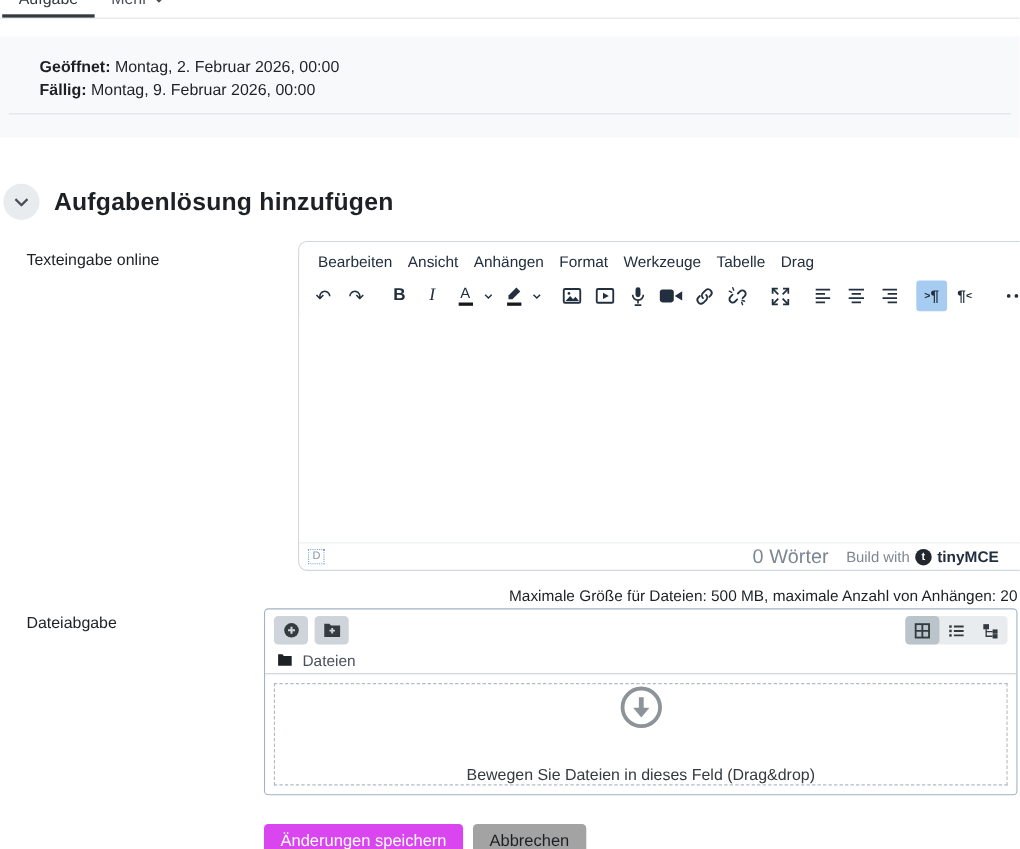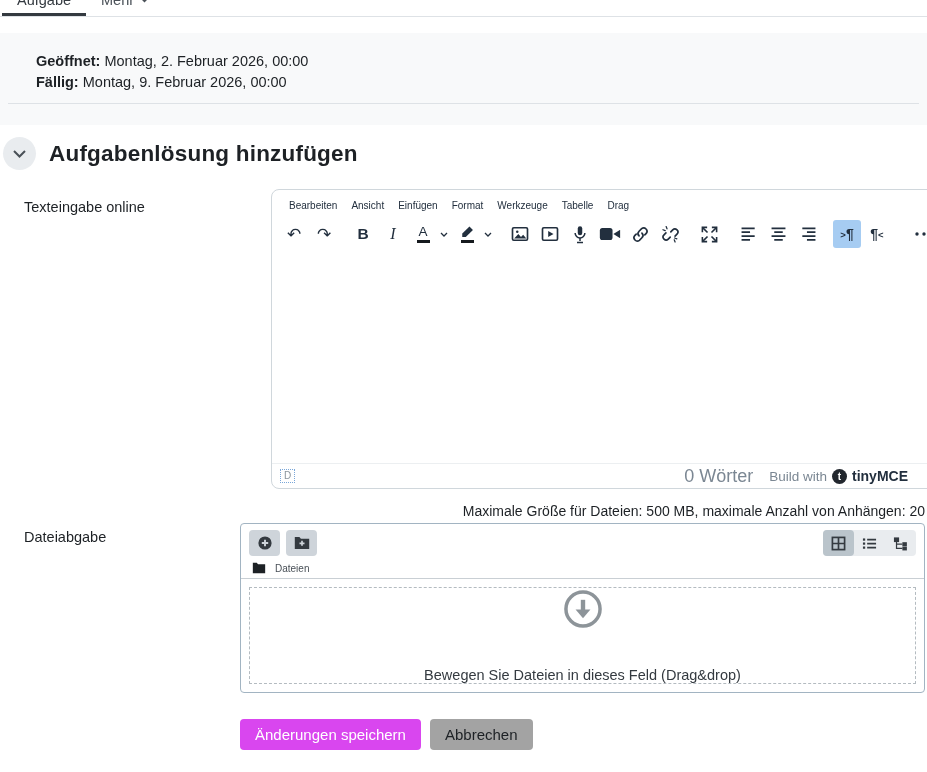--- a/index.html
+++ b/index.html
@@ -11,35 +11,35 @@
   .tab { font-size:14.5px; color:#495057; padding:6px 15px 8px; cursor:pointer; display:flex; align-items:center; gap:6px; }
   .tab.active { color:#343a40; border-bottom:3px solid #343a40; padding-bottom:5px; }
 
   
   .infobox { margin-top:16px; background:#f8f9fa; padding-top:18px; height:92px; }
   .infobox .line { padding:0 36px; font-size:14.5px; line-height:21px; color:#1d2125; }
   .infobox .lbl { font-weight:bold; }
   .infobox .divider { border-top:1px solid #dee2e6; margin:10px 8px 0; }
 
   
-  .secheader { margin-top:12px; display:flex; align-items:center; gap:13px; padding-left:3px; height:33px; }
+  .secheader { margin-top:42px; display:flex; align-items:center; gap:13px; padding-left:3px; height:33px; }
   .collapse-btn { width:33px; height:33px; border-radius:50%; background:#e9ecef; border:none;
     display:flex; align-items:center; justify-content:center; color:#495057; cursor:pointer; }
   .sectitle { font-size:22.5px; font-weight:bold; color:#1d2125; letter-spacing:.2px; }
 
   
   .formrow { display:flex; align-items:flex-start; }
   .flabel { width:240px; padding:10px 10px 0 24px; font-size:14.5px; color:#1d2125; flex:none; }
   .fcontrol { flex:1; margin-right:2px; }
 
   
   .editor { margin-top:19px;gap:31px; }
   .tiny { border:1px solid #d0d7dc; border-radius:8px; height:300px; display:flex; flex-direction:column; background:#fff; overflow:hidden; }
   .tiny-menu { display:flex; align-items:center; padding:6px 10px 2px; }
-  .tiny-menu .mitem { font-size:10px; color:#222f3e; padding:4px 7px; border-radius:3px; cursor:pointer; }
+  .tiny-menu .mitem { font-size:14px; color:#222f3e; padding:4px 7px; border-radius:3px; cursor:pointer; }
   .tiny-toolbar { display:flex; align-items:center; padding:2px 8px 4px; height:36px; color:#222f3e; }
   .tb-group { display:flex; align-items:center; gap:2px; margin-right:11px; }
   .tb-btn { min-width:28px; height:28px; padding:0 2px; display:flex; align-items:center; justify-content:center;
     border-radius:3px; color:#222f3e; cursor:pointer; }
   .tb-btn.active { background:#a6ccf2; }
   .tb-split { display:flex; align-items:center; gap:0; cursor:pointer; }
   .tb-chevron { width:14px; height:28px; display:flex; align-items:center; justify-content:center; color:#222f3e; }
   .glyph { font-size:17px; line-height:1; }
   .glyph-b { font-weight:bold; font-size:15.5px; }
   .glyph-i { font-family:"Liberation Serif", serif; font-style:italic; font-size:16px; }
@@ -63,21 +63,21 @@
   .filerow { margin-top:12px; }
   .limits { text-align:right; font-size:14px; color:#1d2125; line-height:20px; margin-bottom:2px; }
   .fm { border:1px solid #a2b4c2; border-radius:4px; height:170px; display:flex; flex-direction:column; background:#fff; }
   .fm-toolbar { display:flex; align-items:center; padding:6px 8px 4px; gap:6px; }
   .fm-btn { width:31px; height:26px; background:#ced4da; border:none; border-radius:4px;
     display:flex; align-items:center; justify-content:center; color:#343a40; cursor:pointer; }
   .fm-views { margin-left:auto; background:#e9ecef; border-radius:4px; display:flex; }
   .fm-view { width:31px; height:26px; display:flex; align-items:center; justify-content:center; border-radius:4px;
     color:#343a40; cursor:pointer; }
   .fm-view.active { background:#bac4cb; }
-  .fm-breadcrumb { display:flex; align-items:center; gap:9px; padding:2px 11px 4px; font-size:10px; color:#495057;
+  .fm-breadcrumb { display:flex; align-items:center; gap:9px; padding:2px 11px 4px; font-size:14px; color:#495057;
     border-bottom:1px solid #c9cfd4; }
   .fm-droparea { flex:1; margin:8px; border:1px dashed #b4bbc0; display:flex; flex-direction:column;
     align-items:center; justify-content:space-between; gap:11px; }
   .droptext { font-size:14.5px; color:#343a40; }
 
   
   .actions { margin-top:26px; margin-left:240px; display:flex; gap:9px; }
   .btn { border:none; border-radius:4px; font-size:15px; padding:7px 15px; cursor:pointer;
     font-family:"Liberation Sans", sans-serif; }
   .btn-primary { background:#d946ef; color:#fff; }
@@ -126,21 +126,21 @@
 </div>
 
 <div class="formrow editor">
   <div class="flabel">Texteingabe online</div>
   <div class="fcontrol">
     <div class="tiny">
 
       <div class="tiny-menu">
         <span class="mitem">Bearbeiten</span>
         <span class="mitem">Ansicht</span>
-        <span class="mitem">Einfügen</span>
+        <span class="mitem">Anhängen</span>
         <span class="mitem">Format</span>
         <span class="mitem">Werkzeuge</span>
         <span class="mitem">Tabelle</span>
         <span class="mitem">Drag</span>
       </div>
 
       <div class="tiny-toolbar">
         <div class="tb-group">
           <div class="tb-btn">
               <span class="glyph">↶</span>

